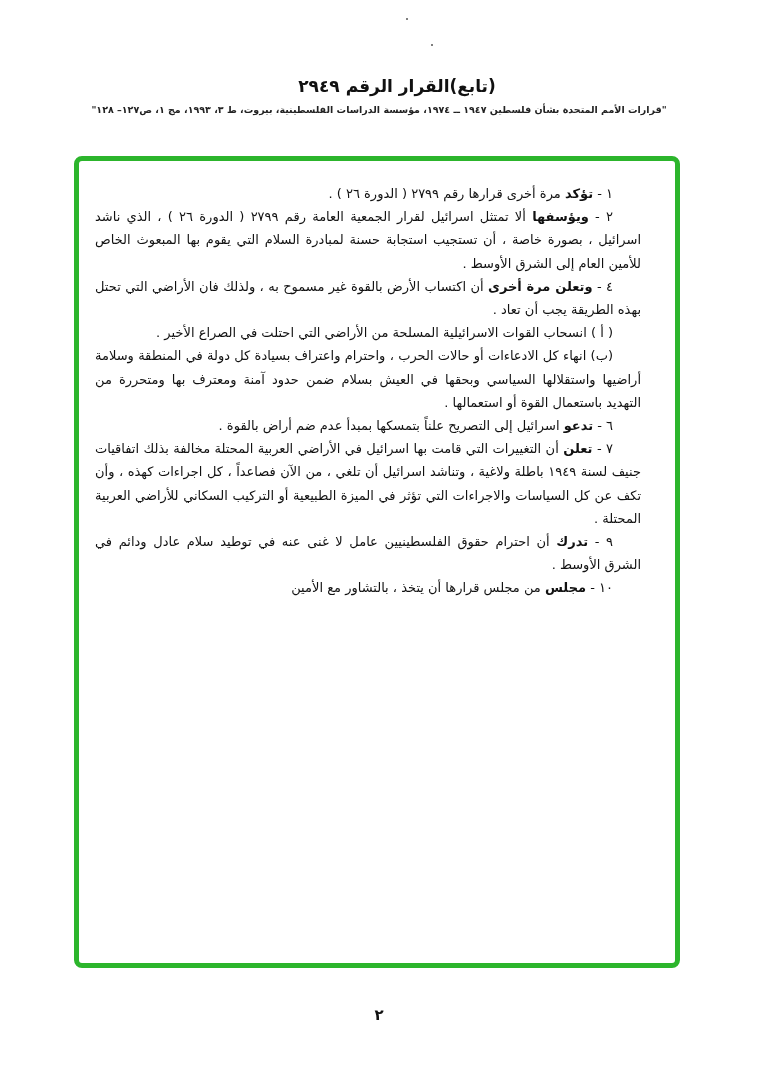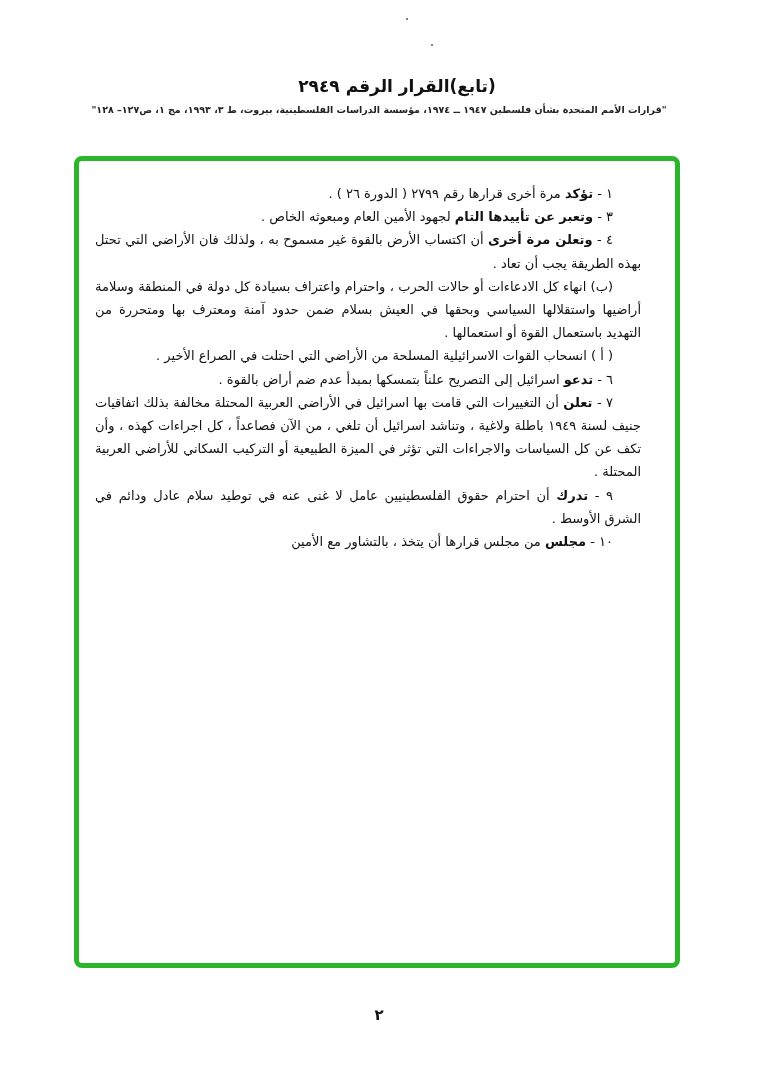--- a/index.html
+++ b/index.html
@@ -97,36 +97,36 @@
   <div class="doc-citation">"قرارات الأمم المتحدة بشأن فلسطين ١٩٤٧ ــ ١٩٧٤، مؤسسة الدراسات الفلسطينية، بيروت، ط ٣، ١٩٩٣، مج ١، ص١٢٧– ١٢٨"</div>
 
   <div class="green-box"></div>
 
   <div class="body-text">
 
     <p>
       <span>١ - </span><span class="lead-bold">تؤكد</span><span> مرة أخرى قرارها رقم ٢٧٩٩ ( الدورة ٢٦ ) .</span>
     </p>
 
+    <p>
+      <span>٢ - </span><span class="lead-bold">ويؤسفها</span><span> ألا تمتثل اسرائيل لقرار الجمعية العامة رقم ٢٧٩٩ ( الدورة ٢٦ ) ، الذي ناشد اسرائيل ، بصورة خاصة ، أن تستجيب استجابة حسنة لمبادرة السلام التي يقوم بها المبعوث الخاص للأمين العام إلى الشرق الأوسط .</span>
+    </p>
 
-    <p>
-      <span>٣ - </span><span class="lead-bold">وتعبر عن تأييدها التام</span><span> لجهود الأمين العام ومبعوثه الخاص .</span>
-    </p>
 
     <p>
       <span>٤ - </span><span class="lead-bold">وتعلن مرة أخرى</span><span> أن اكتساب الأرض بالقوة غير مسموح به ، ولذلك فان الأراضي التي تحتل بهذه الطريقة يجب أن تعاد .</span>
     </p>
 
 
     <p>
-      <span>(ب) </span><span class="lead-bold"></span><span> انهاء كل الادعاءات أو حالات الحرب ، واحترام واعتراف بسيادة كل دولة في المنطقة وسلامة أراضيها واستقلالها السياسي وبحقها في العيش بسلام ضمن حدود آمنة ومعترف بها ومتحررة من التهديد باستعمال القوة أو استعمالها .</span>
+      <span>( أ ) </span><span class="lead-bold"></span><span> انسحاب القوات الاسرائيلية المسلحة من الأراضي التي احتلت في الصراع الأخير .</span>
     </p>
 
     <p>
-      <span>( أ ) </span><span class="lead-bold"></span><span> انسحاب القوات الاسرائيلية المسلحة من الأراضي التي احتلت في الصراع الأخير .</span>
+      <span>(ب) </span><span class="lead-bold"></span><span> انهاء كل الادعاءات أو حالات الحرب ، واحترام واعتراف بسيادة كل دولة في المنطقة وسلامة أراضيها واستقلالها السياسي وبحقها في العيش بسلام ضمن حدود آمنة ومعترف بها ومتحررة من التهديد باستعمال القوة أو استعمالها .</span>
     </p>
 
     <p>
       <span>٦ - </span><span class="lead-bold">تدعو</span><span> اسرائيل إلى التصريح علناً بتمسكها بمبدأ عدم ضم أراض بالقوة .</span>
     </p>
 
     <p>
       <span>٧ - </span><span class="lead-bold">تعلن</span><span> أن التغييرات التي قامت بها اسرائيل في الأراضي العربية المحتلة مخالفة بذلك اتفاقيات جنيف لسنة ١٩٤٩ باطلة ولاغية ، وتناشد اسرائيل أن تلغي ، من الآن فصاعداً ، كل اجراءات كهذه ، وأن تكف عن كل السياسات والاجراءات التي تؤثر في الميزة الطبيعية أو التركيب السكاني للأراضي العربية المحتلة .</span>
     </p>
 

